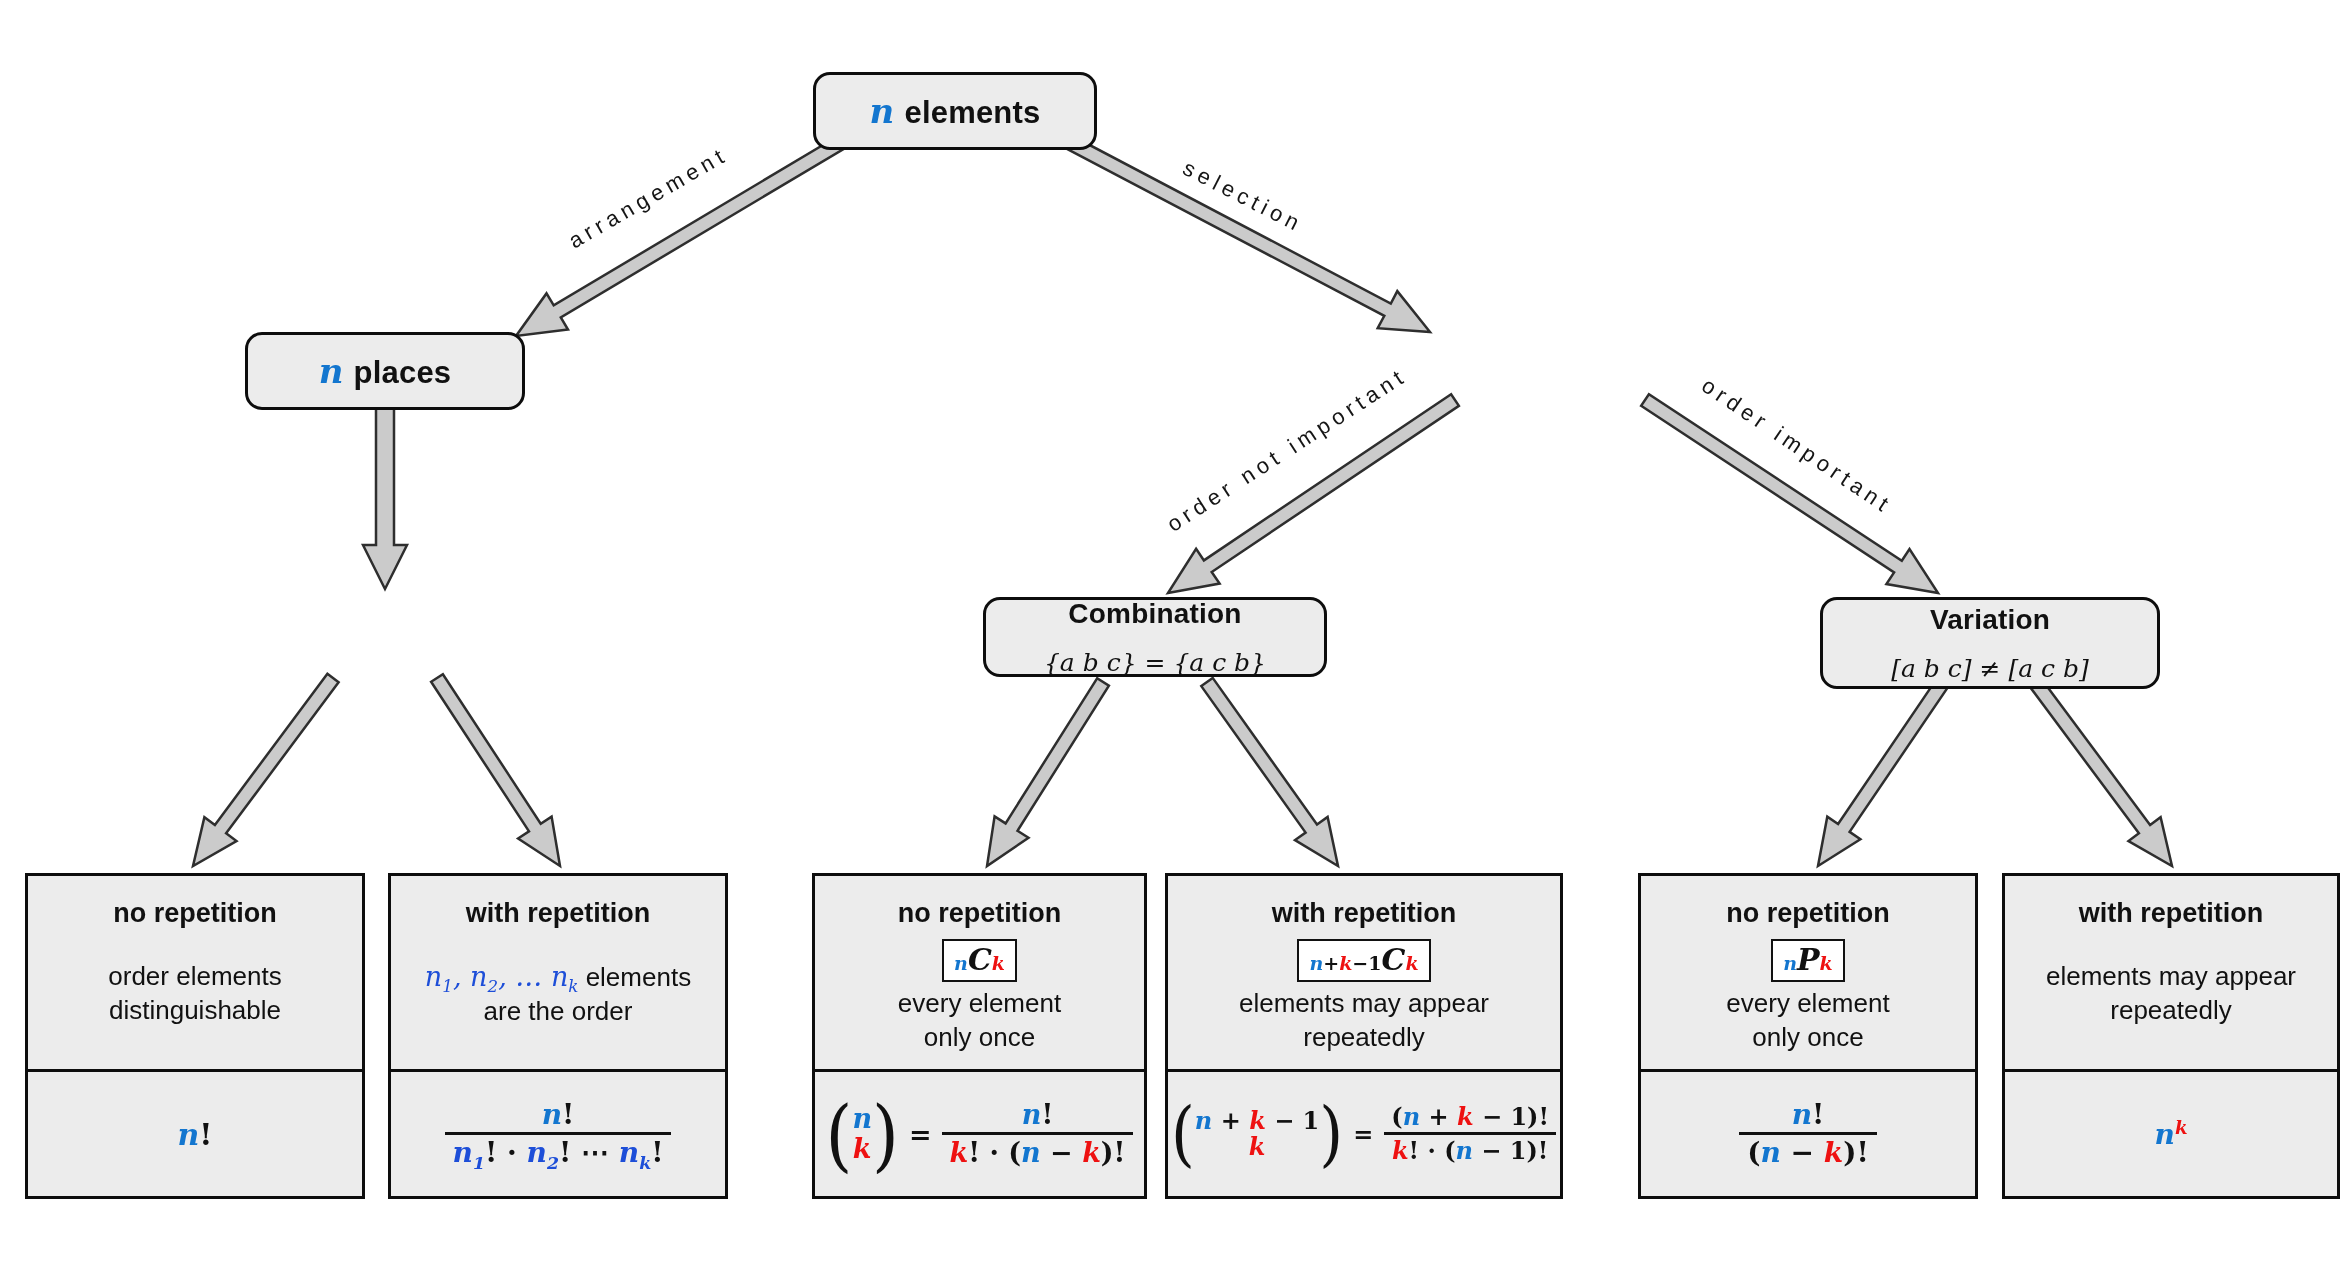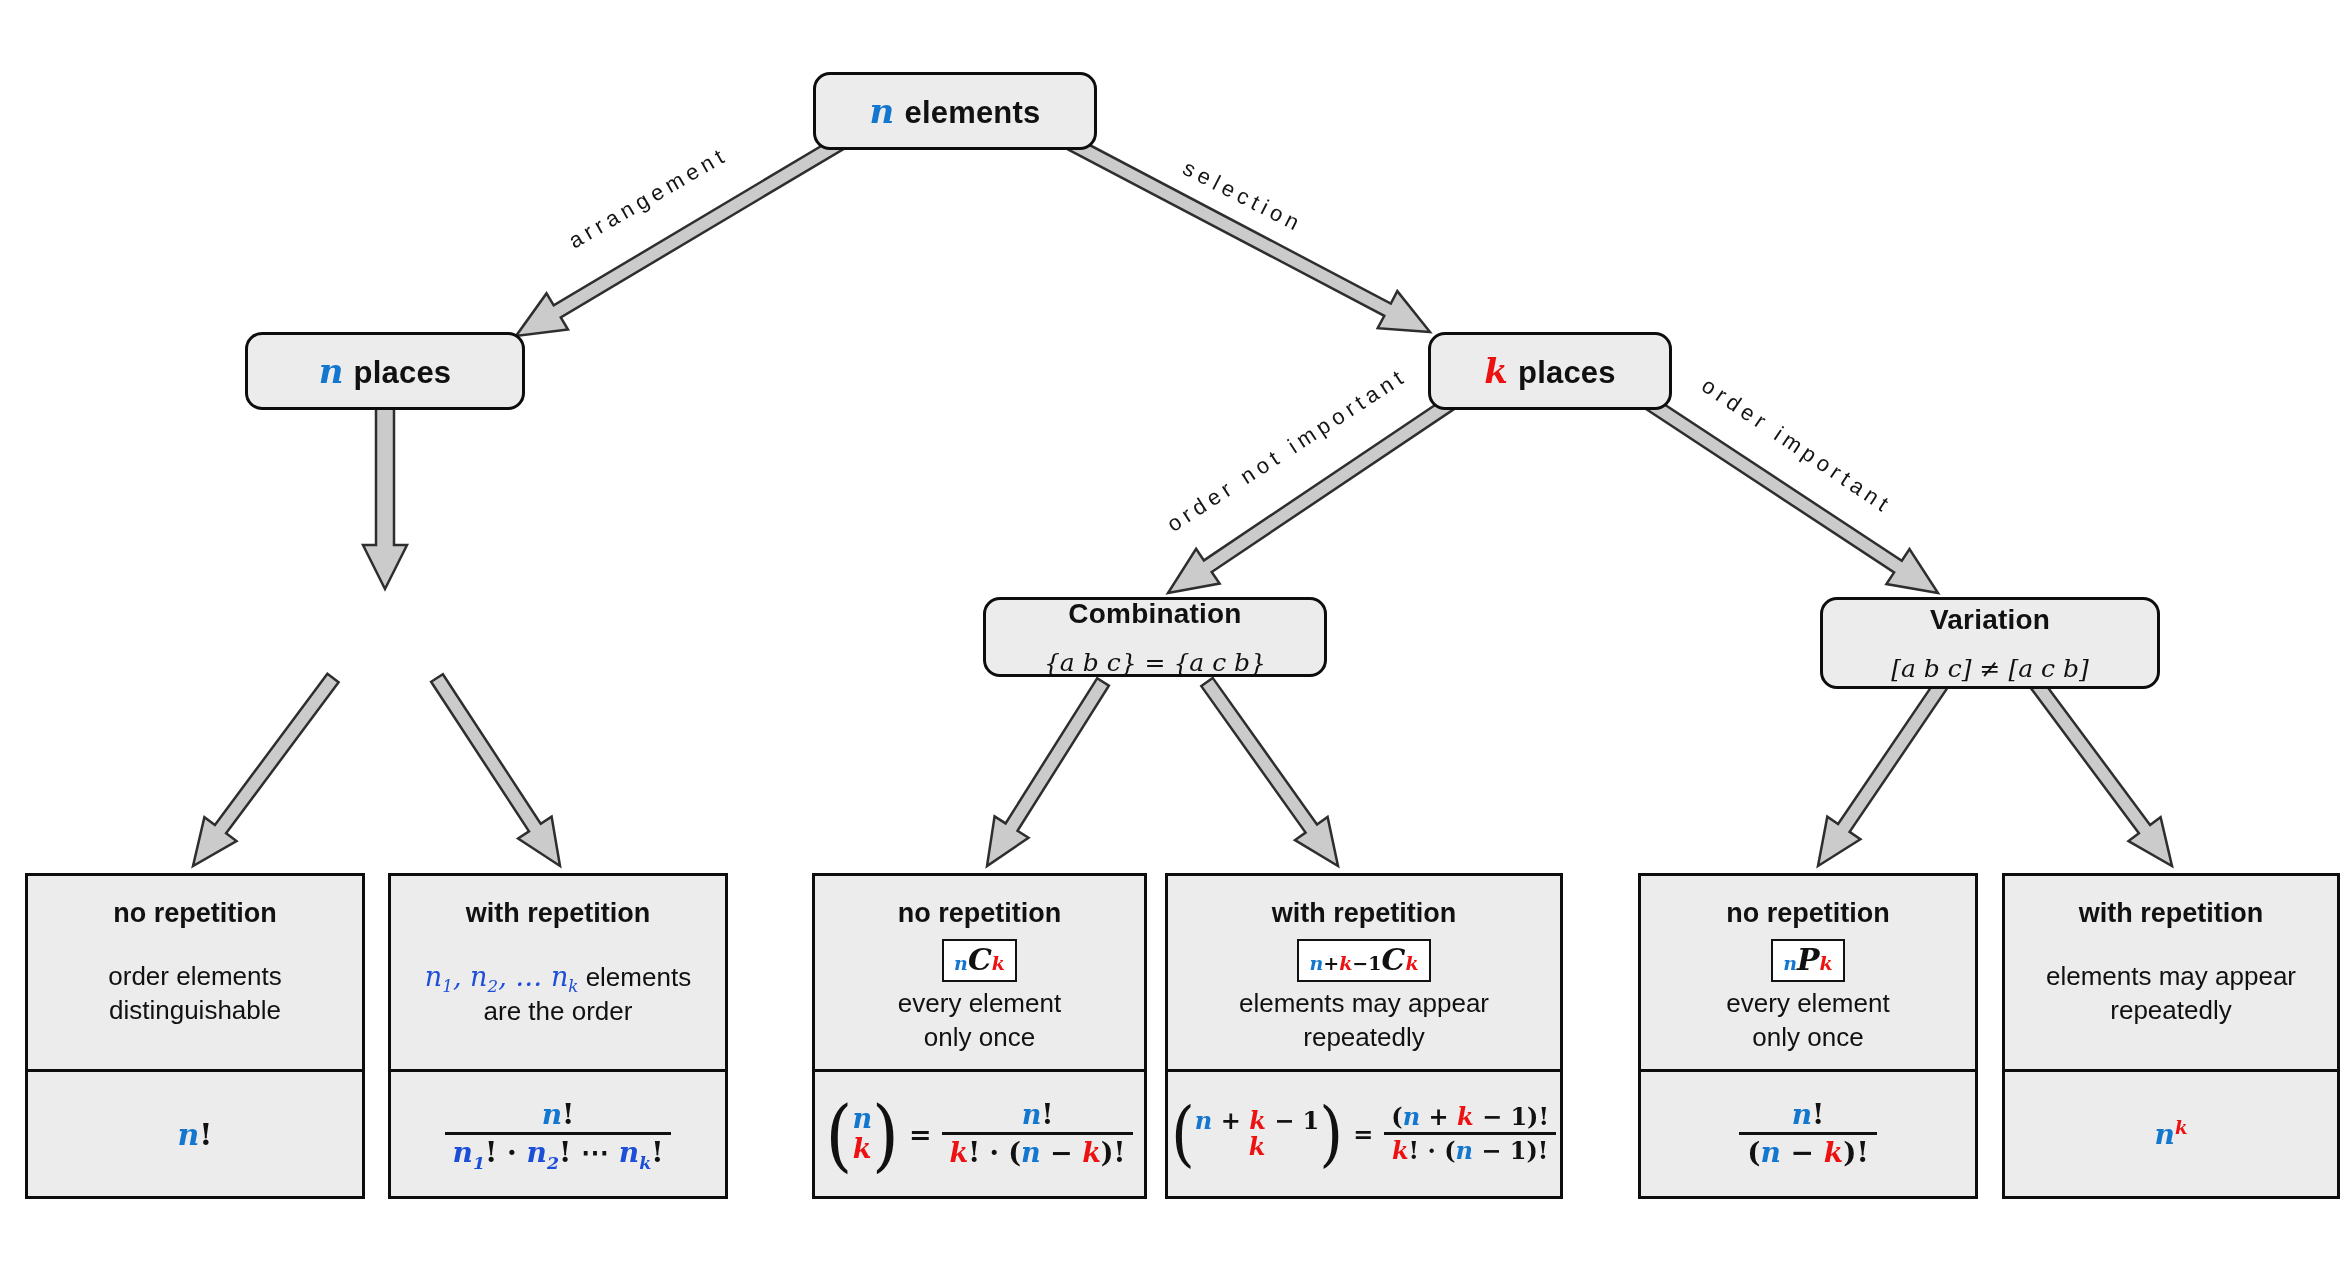--- a/index.html
+++ b/index.html
@@ -77,23 +77,20 @@
     <text class="edge-label" text-anchor="middle" x="1793" y="452" transform="rotate(34 1793 452)">order important</text>
   </svg>
 
   <div class="node" style="left:813px;top:72px;width:284px;height:78px;">
     <div class="node-title"><span class="mv c-b var-gap" style="font-size:34px;">n</span><span>elements</span></div>
   </div>
 
   <div class="node" style="left:245px;top:332px;width:280px;height:78px;">
     <div class="node-title"><span class="mv c-b var-gap" style="font-size:34px;">n</span><span>places</span></div>
   </div>
-  <div class="node" style="left:1428px;top:332px;width:244px;height:78px;">
-    <div class="node-title"><span class="mv c-r var-gap" style="font-size:34px;">k</span><span>places</span></div>
-  </div>
 
   <div class="node" style="left:983px;top:597px;width:344px;height:80px;">
     <div class="node-title" style="font-size:28px;">Combination</div>
     <div class="node-sub">{a b c} = {a c b}</div>
   </div>
   <div class="node" style="left:1820px;top:597px;width:340px;height:92px;">
     <div class="node-title" style="font-size:28px;">Variation</div>
     <div class="node-sub">[a b c] ≠ [a c b]</div>
   </div>
 

